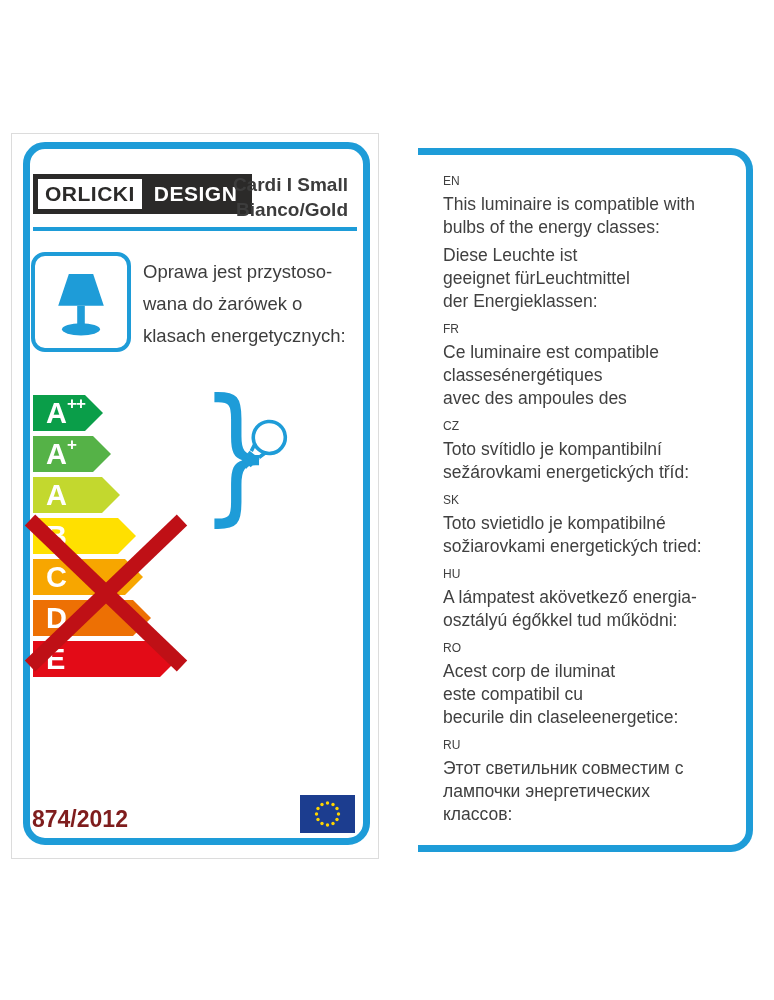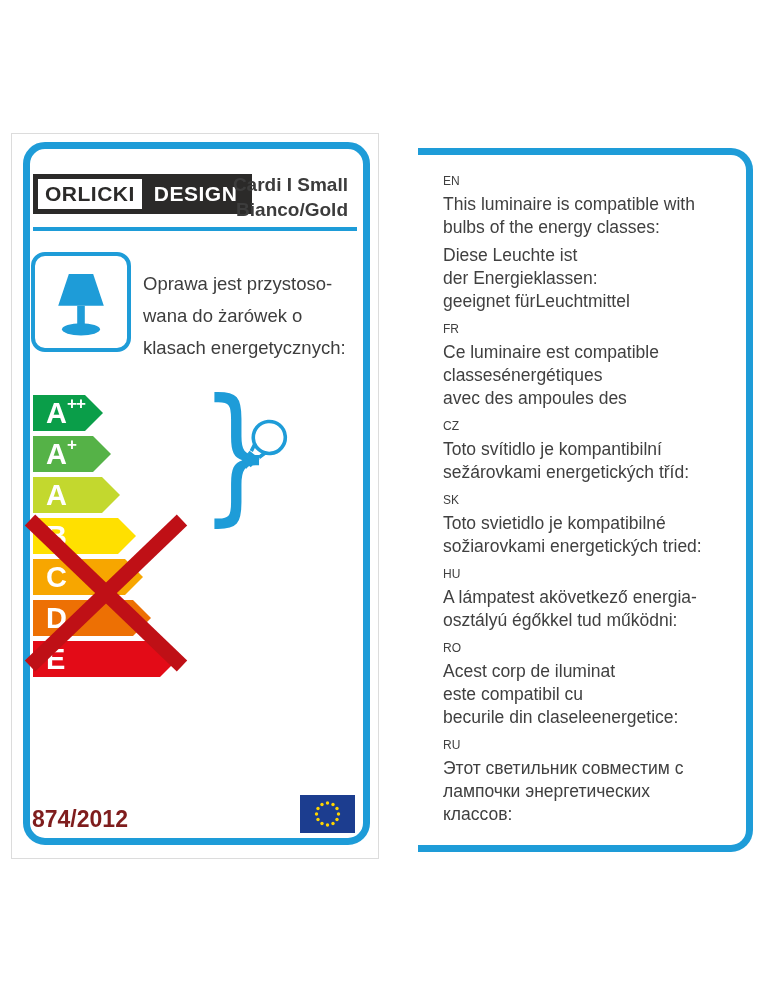--- a/index.html
+++ b/index.html
@@ -37,21 +37,21 @@
   .product-name{
     position:absolute;top:172px;right:426px;text-align:right;
     font-size:19px;line-height:25px;font-weight:600;color:#3c3c3c;white-space:nowrap;
   }
   .divider{position:absolute;left:33px;top:227px;width:324px;height:4px;background:#1e9cd8;}
   .lamp-box{
     position:absolute;left:31px;top:252px;width:92px;height:92px;
     border:4px solid #1e9cd8;border-radius:14px;display:flex;align-items:center;justify-content:center;
   }
   .intro-pl{
-    position:absolute;left:143px;top:268px;font-size:18.5px;line-height:32px;color:#3d3d3d;
+    position:absolute;left:143px;top:256px;font-size:18.5px;line-height:32px;color:#3d3d3d;
   }
   
   .arrow{
     position:absolute;left:33px;height:36px;display:flex;align-items:center;
     padding-left:13px;box-sizing:border-box;
     clip-path:polygon(0 0, calc(100% - 18px) 0, 100% 50%, calc(100% - 18px) 100%, 0 100%);
   }
   .arrow .letter{color:#ffffff;font-weight:700;font-size:29px;line-height:1;}
   .arrow .sup{color:#ffffff;font-weight:700;font-size:17px;position:relative;top:-9px;letter-spacing:-1px;}
   .brace{
@@ -172,22 +172,22 @@
 
   <div class="right-panel">
     <div id="translations" class="translations">
         <div class="t-block">
           <div class="t-code">EN</div>
           <div class="t-line">This luminaire is compatible with</div>
           <div class="t-line">bulbs of the energy classes:</div>
         </div>
         <div class="t-block">
           <div class="t-line">Diese Leuchte ist</div>
+          <div class="t-line">geeignet fürLeuchtmittel</div>
           <div class="t-line">der Energieklassen:</div>
-          <div class="t-line">geeignet fürLeuchtmittel</div>
         </div>
         <div class="t-block">
           <div class="t-code">FR</div>
           <div class="t-line">Ce luminaire est compatible</div>
           <div class="t-line">classesénergétiques</div>
           <div class="t-line">avec des ampoules des</div>
         </div>
         <div class="t-block">
           <div class="t-code">CZ</div>
           <div class="t-line">Toto svítidlo je kompantibilní</div>

